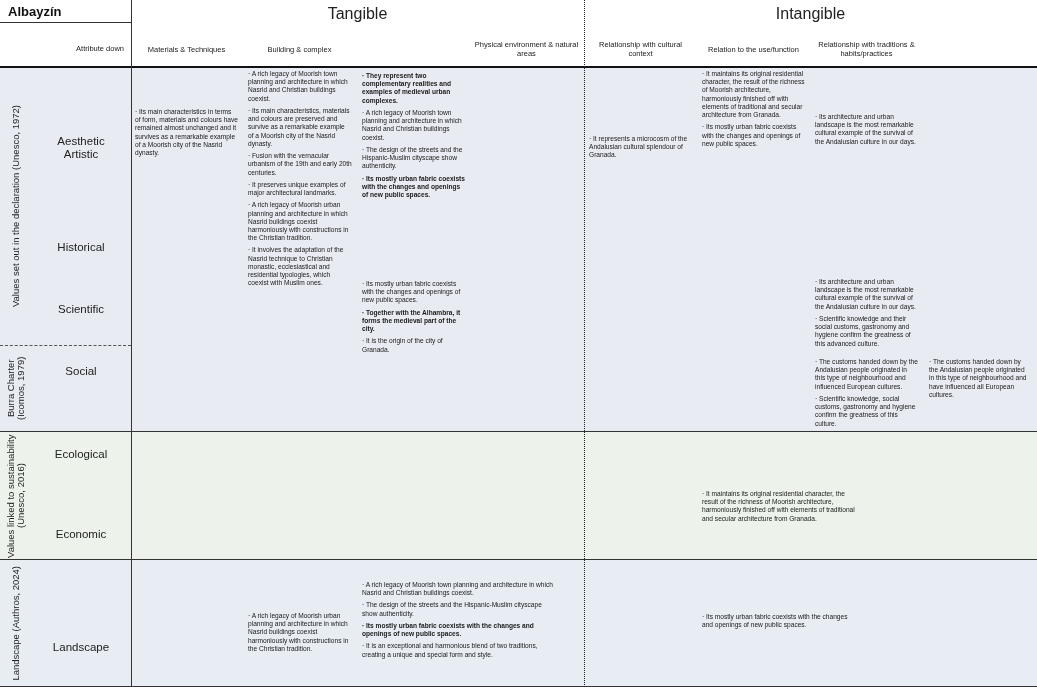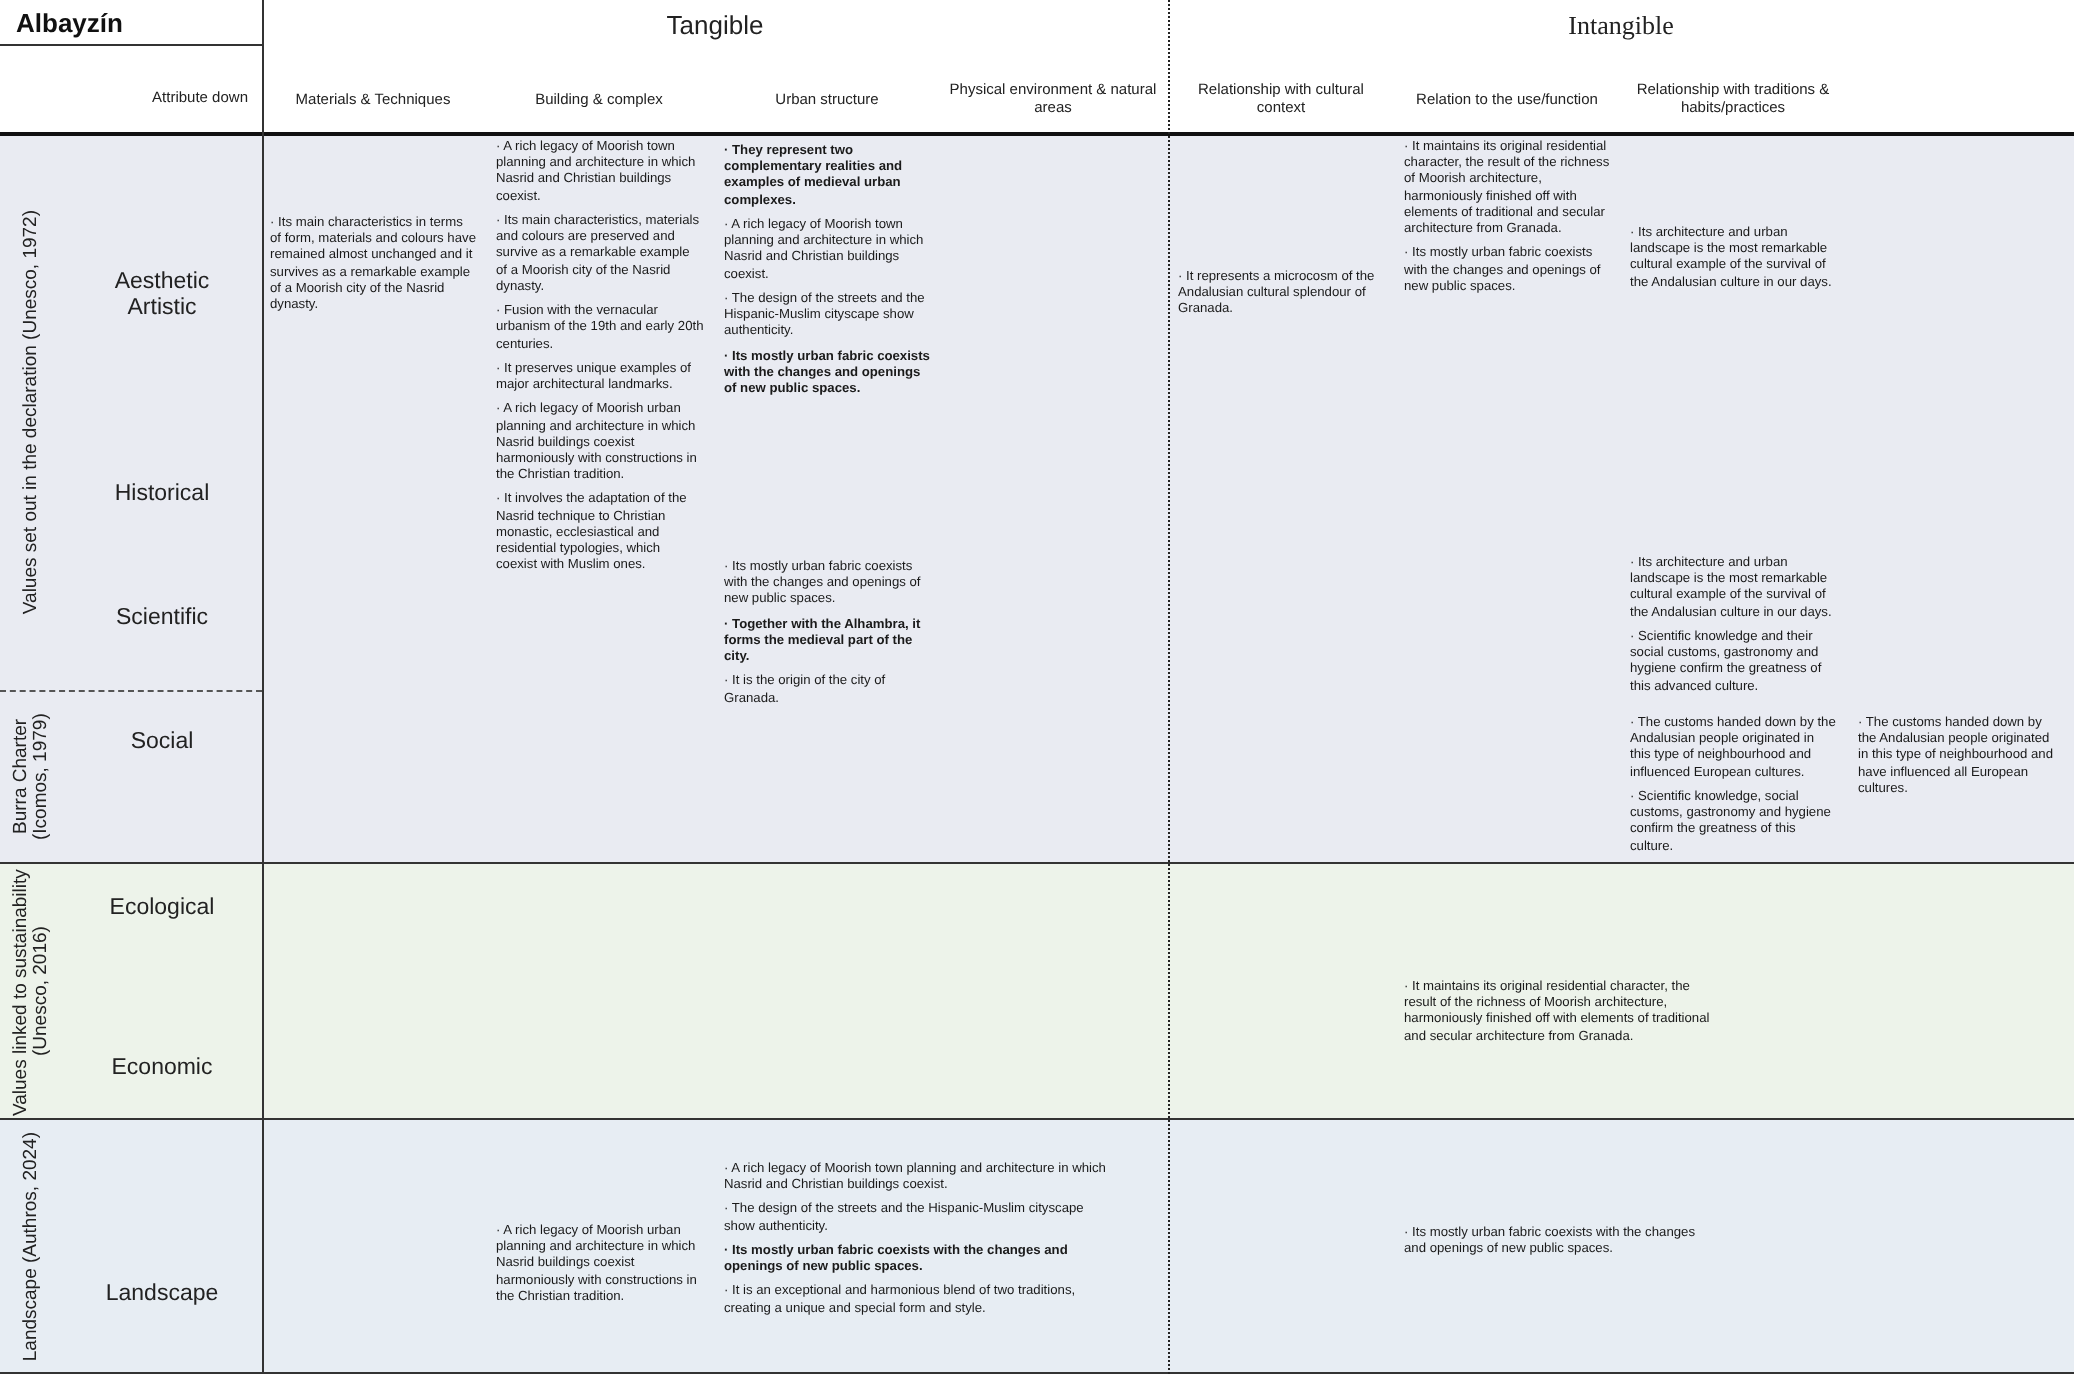--- a/index.html
+++ b/index.html
@@ -14,23 +14,23 @@
 
   
   .header-rule { position:absolute; left:0; top:66px; width:1037px; border-top:2px solid #111; }
   .title-rule { position:absolute; left:0; top:22px; width:131px; border-top:1px solid #333; }
   .label-vline { position:absolute; left:131px; top:0; height:687px; border-left:1px solid #333; }
   .dotted-divider { position:absolute; left:584px; top:0; height:687px; border-left:1px dotted #222; }
   .dash-rule { position:absolute; left:0; top:345px; width:131px; border-top:1px dashed #555; }
 
   
   .title { position:absolute; left:8px; top:4px; font-size:13px; font-weight:bold; color:#111; }
-  .span-head { position:absolute; top:5px; font-size:13px; color:#222; text-align:center; }
+  .span-head { position:absolute; top:5px; font-size:16px; color:#222; text-align:center; }
   .span-tangible { left:131px; width:453px; }
-  .span-intangible { left:584px; width:453px;font-family:Liberation Serif, serif; }
+  .span-intangible { left:584px; width:453px; }
   .attr-types { position:absolute; left:30px; top:44px; width:98px; font-size:7.5px; color:#222; text-align:right; padding-right:4px; }
   .colhead { position:absolute; top:34px; height:30px; width:113px; font-size:7.5px; color:#222;
              display:flex; align-items:center; justify-content:center; text-align:center; line-height:1.2; padding:0 4px; }
 
   
   .glabel { position:absolute; left:0; width:32px; display:flex; align-items:center; justify-content:center; overflow:hidden; }
   .glabel span { writing-mode:vertical-rl; transform:rotate(180deg); font-size:9.5px; line-height:1.05;
                  text-align:center; color:#222; }
   .glabel-1 { top:68px;  height:277px; }
   .glabel-2 { top:345px; height:87px;  }
@@ -61,21 +61,20 @@
   <div class="dotted-divider"></div>
   <div class="dash-rule"></div>
 
   <div class="title">Albayzín</div>
   <div class="span-head span-tangible">Tangible</div>
   <div class="span-head span-intangible">Intangible</div>
   <div class="attr-types">Attribute down</div>
 
   <div class="colhead" style="left:130px;">Materials &amp; Techniques</div>
   <div class="colhead" style="left:243px;">Building &amp; complex</div>
-  <div class="colhead" style="left:357px;">Urban structure</div>
   <div class="colhead" style="left:470px;">Physical environment &amp; natural areas</div>
   <div class="colhead" style="left:584px;">Relationship with cultural context</div>
   <div class="colhead" style="left:697px;text-align:right;">Relation to the use/function</div>
   <div class="colhead" style="left:810px;">Relationship with traditions &amp; habits/practices</div>
 
   <div class="glabel glabel-1">
       <span>Values set out in the declaration (Unesco, 1972)</span>
     </div>
   <div class="glabel glabel-2">
       <span>Burra Charter (Icomos, 1979)</span>

